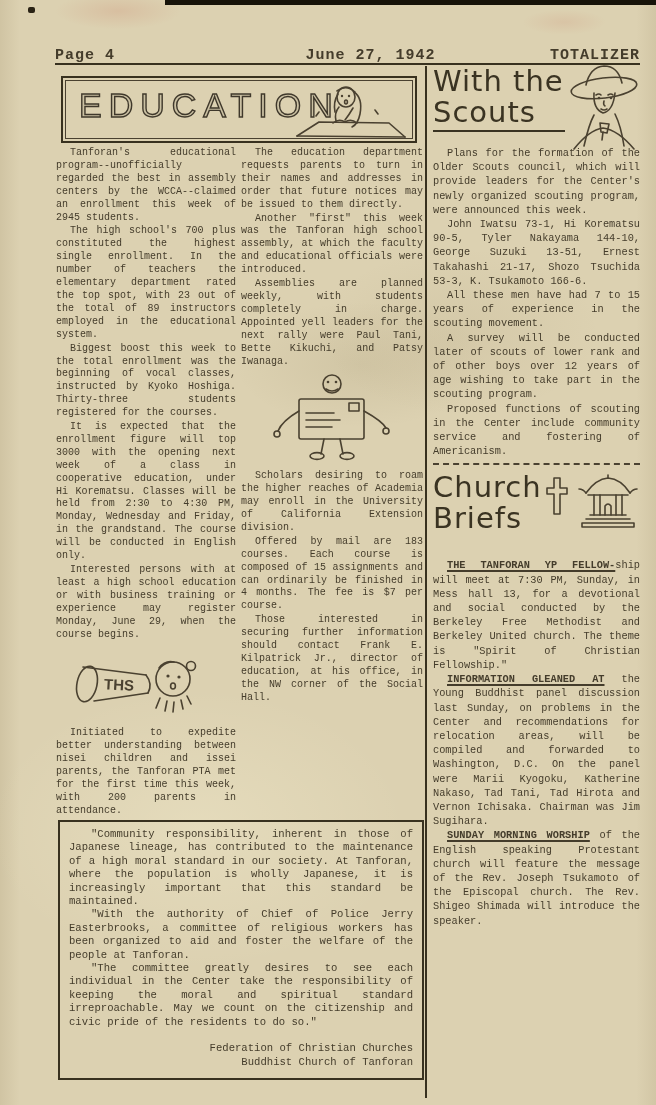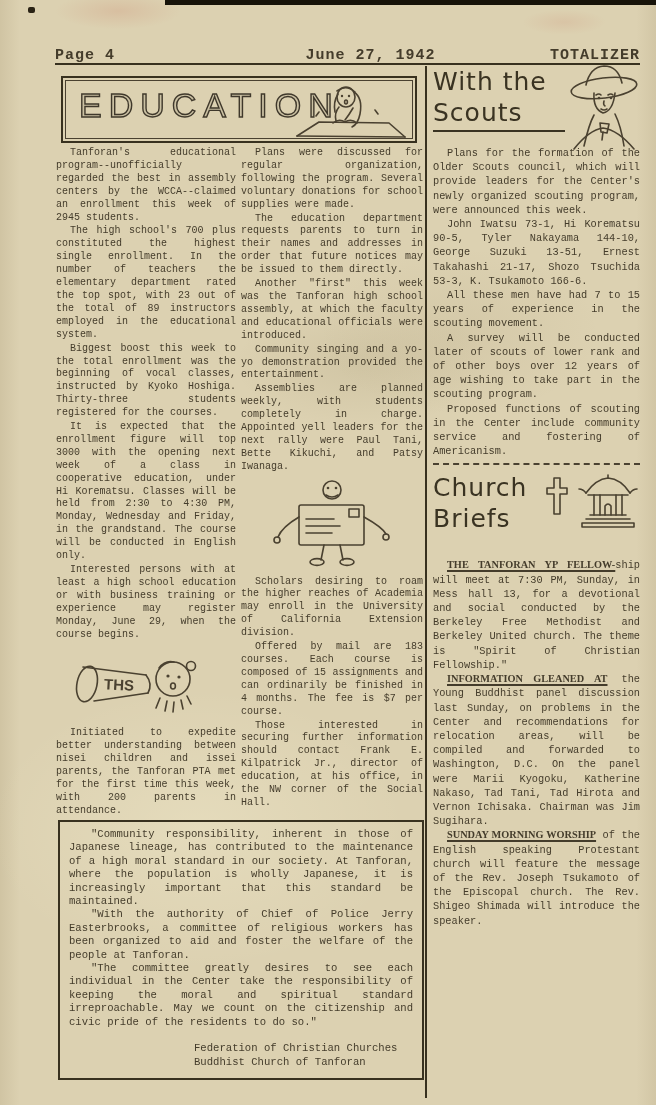--- a/index.html
+++ b/index.html
@@ -36,34 +36,34 @@
   .col p{margin:1px;text-indent:14px;}
   #col1{left:55px;top:146px;width:182px;}
   #col2{left:240px;top:146px;width:184px;}
   .draw-block{text-align:center;margin:5px 0 4px 0;}
 
   
   .vrule{position:absolute;left:425px;top:66px;height:1032px;width:2px;background:#38311f;}
   #rightcol{position:absolute;left:433px;top:66px;width:207px;font-size:10.3px;line-height:14.2px;text-align:justify;}
   #rightcol p{margin:0;text-indent:14px;}
   .sec-head{position:relative;height:76px;margin-bottom:4px;}
-  .sec-title{font-family:"DejaVu Sans","Liberation Sans",sans-serif;font-size:25px;line-height:31px;
+  .sec-title{font-family:"DejaVu Sans","Liberation Sans",sans-serif;font-size:29px;line-height:31px;
     letter-spacing:1px;color:#3a3322;}
   .title-underline{width:132px;height:2px;background:#3a3322;margin-top:2px;}
   .scout-draw{position:absolute;right:-6px;top:-6px;}
   .dotted-divider{border:none;border-top:2px dashed #4a4130;margin:5px 0 7px 0;width:100%;}
   .church-head{position:relative;height:82px;margin:2px 0 4px 0;}
   .church-icons{position:absolute;right:0;top:2px;display:flex;align-items:flex-start;gap:8px;}
-  .lead{text-decoration:underline;text-decoration-thickness:1.5px;text-underline-offset:2px;font-weight:bold;font-family:Liberation Serif, serif;}
+  .lead{text-decoration:underline;text-decoration-thickness:1.5px;text-underline-offset:2px;font-weight:bold;}
 
   
   .quote-box{position:absolute;left:58px;top:820px;width:366px;height:260px;border:2.5px solid #38311f;
     padding:6px 9px;box-sizing:border-box;font-size:10.6px;line-height:13.4px;text-align:justify;}
   .quote-box p{margin:0;text-indent:22px;}
-  .signature{margin-top:13px;text-align:left;padding-left:125px;text-indent:0;}
+  .signature{margin-top:13px;text-align:right;padding-left:125px;text-indent:0;}
   .signature div{text-indent:0;}
 
   svg .stroke{fill:none;stroke:#4a4130;stroke-width:1.6;stroke-linecap:round;stroke-linejoin:round;}
   svg .fill{fill:#4a4130;stroke:none;}
   svg text{fill:#4a4130;font-family:"Liberation Sans","DejaVu Sans",sans-serif;font-weight:bold;}
 </style>
 </head>
 <body>
 
 <div class="page">
@@ -121,24 +121,22 @@
         <text x="34" y="44" font-size="15" transform="rotate(3 50 40)">THS</text>
         <circle class="fill" cx="98" cy="30" r="1.6"></circle>
         <circle class="fill" cx="109" cy="31" r="1.6"></circle>
         <ellipse class="stroke" cx="103" cy="40" rx="2.4" ry="3"></ellipse>
       </svg>
     </div>
     <p>Initiated to expedite better understanding between nisei children and issei parents, the Tanforan PTA met for the first time this week, with 200 parents in attendance.</p>
   </div>
 
   <div class="col" id="col2">
-    <p>Plans were discussed for regular organization, following the program. Several voluntary donations for school supplies were made.</p>
     <p>The education department requests parents to turn in their names and addresses in order that future notices may be issued to them directly.</p>
     <p>Another "first" this week was the Tanforan high school assembly, at which the faculty and educational officials were introduced.</p>
-    <p>Community singing and a yo-yo demonstration provided the entertainment.</p>
     <p>Assemblies are planned weekly, with students completely in charge. Appointed yell leaders for the next rally were Paul Tani, Bette Kikuchi, and Patsy Iwanaga.</p>
     <div class="draw-block">
       <svg width="120" height="88" viewBox="0 0 120 88">
         <g class="stroke">
           <circle cx="60" cy="11" r="9"></circle>
           <path d="M54 16 q6 4 12 0"></path>
           <rect x="27" y="26" width="65" height="40" rx="2"></rect>
           <rect x="77" y="30" width="10" height="8"></rect>
           <path d="M34 40 h28 M34 47 h34 M34 54 h26"></path>
           <path d="M27 38 Q10 48 6 58"></path>

